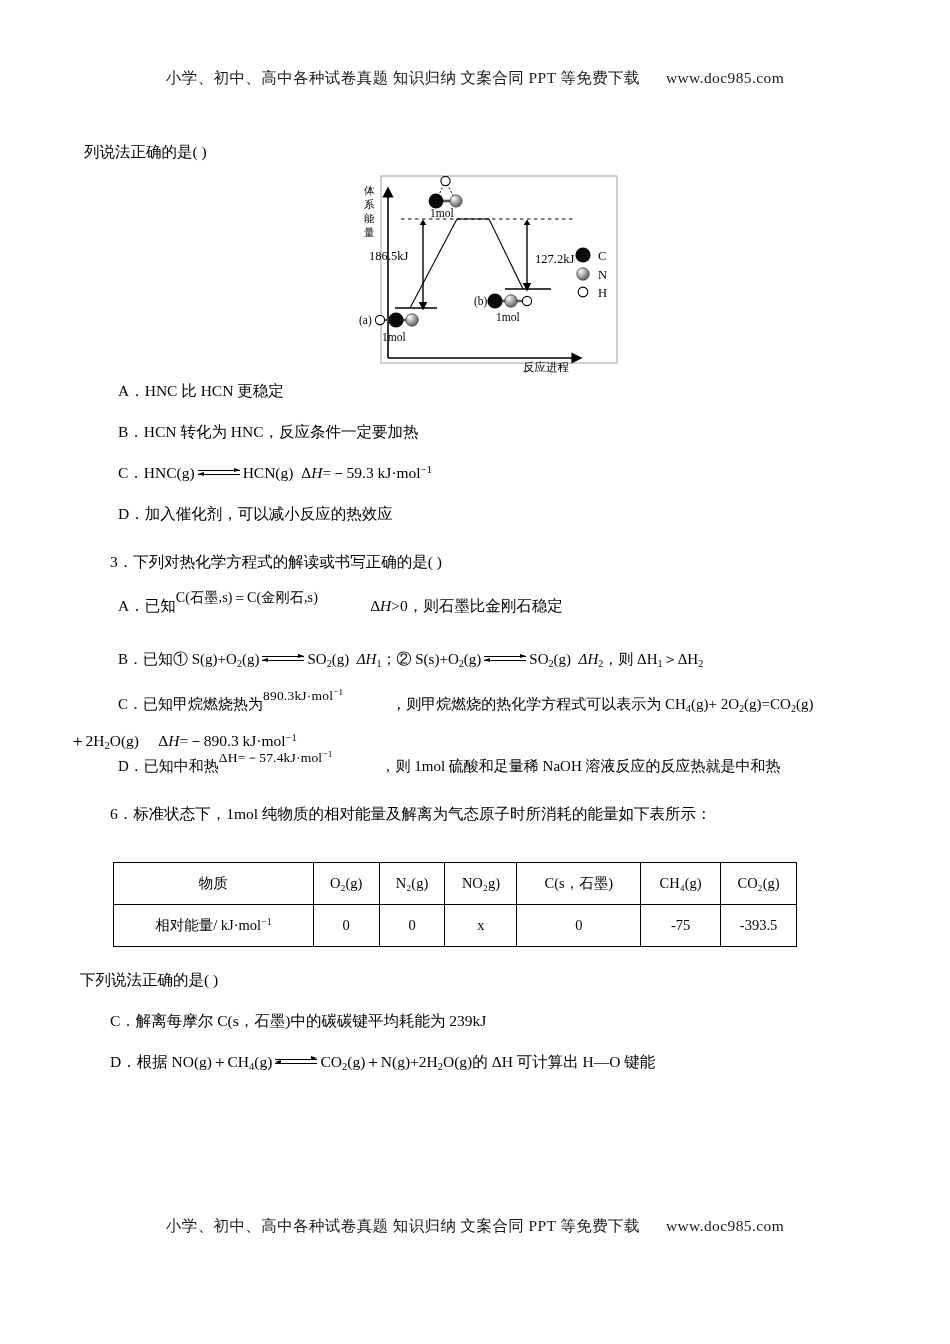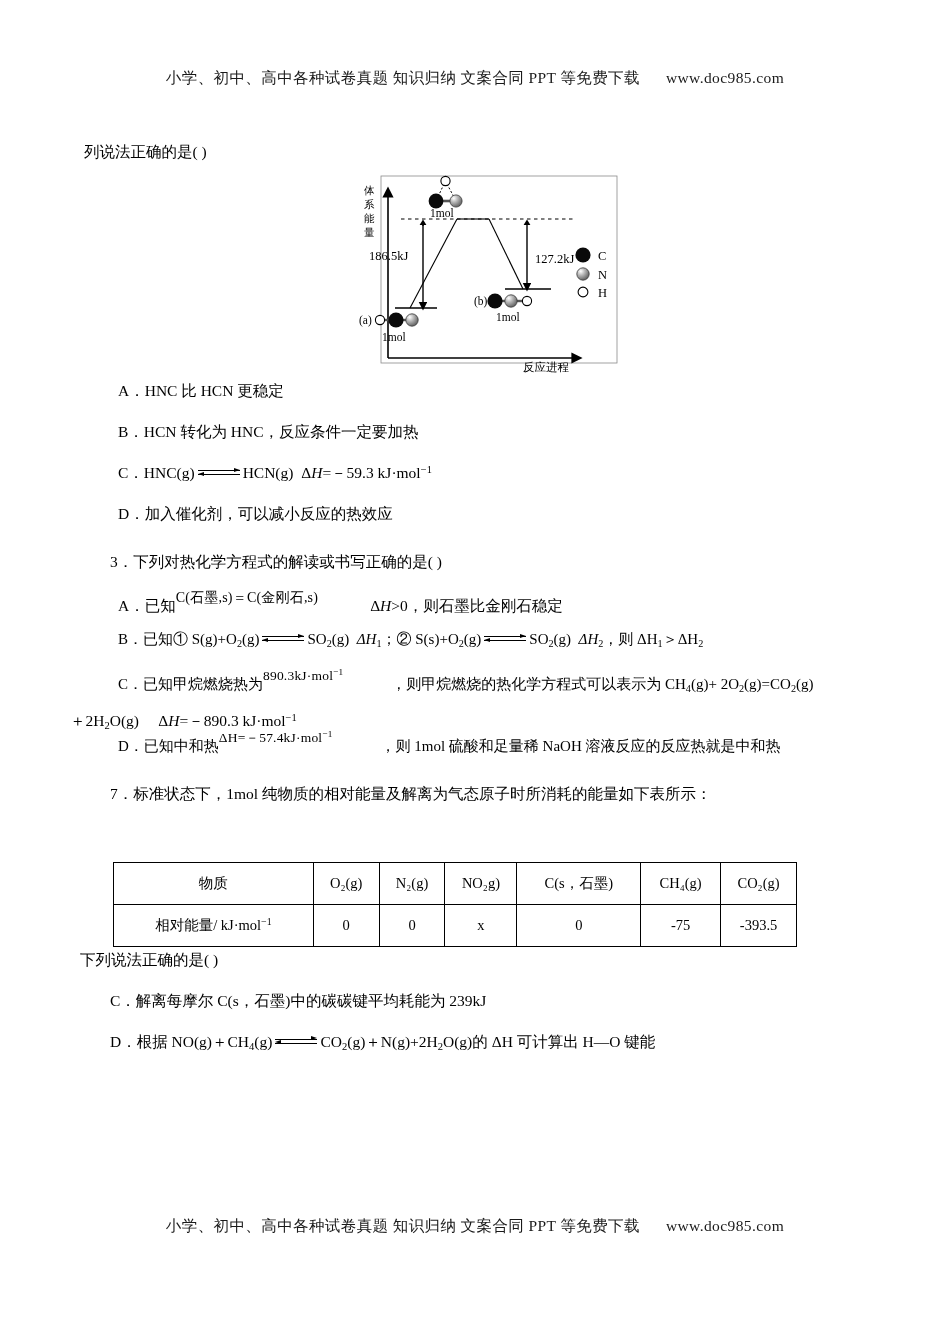--- a/index.html
+++ b/index.html
@@ -160,41 +160,41 @@
     <p class="line indent">B．HCN 转化为 HNC，反应条件一定要加热</p>
 
     <p class="line indent">
       <span>C．HNC(g)</span><span class="eqarrow"><span class="top"></span><span class="bot"></span></span><span>HCN(g)</span>&nbsp;&nbsp;<span>Δ</span><span class="ital">H</span><span>=－59.3 kJ·mol</span><sup>−1</sup>
     </p>
 
     <p class="line indent" style="margin-bottom:24px;">D．加入催化剂，可以减小反应的热效应</p>
 
     <p class="line indent2" style="margin-bottom:20px;">3．下列对热化学方程式的解读或书写正确的是(   )</p>
 
-    <p class="line indent" style="margin-bottom:10px;">
+    <p class="line indent" style="margin-bottom:30px;">
       <span>A．已知</span><span class="raised gapafter">C(石墨,s)＝C(金刚石,s)</span><span>Δ</span><span class="ital">H</span><span>&gt;0，则石墨比金刚石稳定</span>
     </p>
 
     <p class="line indent" style="font-size:15px; margin-bottom:22px;">
       <span>B．已知① S(g)+O</span><sub>2</sub><span>(g)</span><span class="eqarrow"><span class="top"></span><span class="bot"></span></span><span>SO</span><sub>2</sub><span>(g)</span>&nbsp;&nbsp;<span class="ital">ΔH</span><sub>1</sub><span>；② S(s)+O</span><sub>2</sub><span>(g)</span><span class="eqarrow"><span class="top"></span><span class="bot"></span></span><span>SO</span><sub>2</sub><span>(g)</span>&nbsp;&nbsp;<span class="ital">ΔH</span><sub>2</sub><span>，则 ΔH</span><sub>1</sub><span>＞ΔH</span><sub>2</sub>
     </p>
 
     <p class="line indent" style="font-size:15px; margin-bottom:12px;">
       <span>C．已知甲烷燃烧热为</span><span class="raised small gapafter2"><span>890.3kJ·mol</span><sup>−1</sup></span><span>，则甲烷燃烧的热化学方程式可以表示为 CH</span><sub>4</sub><span>(g)+ 2O</span><sub>2</sub><span>(g)=CO</span><sub>2</sub><span>(g)</span>
     </p>
 
     <p class="line noindent" style="margin-left:-14px; margin-bottom:2px;">
       <span>＋2H</span><sub>2</sub><span>O(g)　 Δ</span><span class="ital">H</span><span>=－890.3 kJ·mol</span><sup>−1</sup>
     </p>
 
     <p class="line indent" style="font-size:15px; margin-bottom:24px;">
       <span>D．已知中和热</span><span class="raised small gapafter2"><span>ΔH=－57.4kJ·mol</span><sup>−1</sup></span><span>，则 1mol 硫酸和足量稀 NaOH 溶液反应的反应热就是中和热</span>
     </p>
 
-    <p class="line indent2" style="margin-bottom:142px;">7．标准状态下，1mol 纯物质的相对能量及解离为气态原子时所消耗的能量如下表所示：</p>
+    <p class="line indent2" style="margin-bottom:142px;">6．标准状态下，1mol 纯物质的相对能量及解离为气态原子时所消耗的能量如下表所示：</p>
 
     <p class="line noindent" style="margin-left:-4px;">下列说法正确的是(   )</p>
 
 
 
     <p class="line indent2">C．解离每摩尔 C(s，石墨)中的碳碳键平均耗能为 239kJ</p>
 
     <p class="line indent2">
       <span>D．根据 NO(g)＋CH</span><sub>4</sub><span>(g)</span><span class="eqarrow"><span class="top"></span><span class="bot"></span></span><span>CO</span><sub>2</sub><span>(g)＋N(g)+2H</span><sub>2</sub><span>O(g)的 ΔH 可计算出 H—O 键能</span>
     </p>

